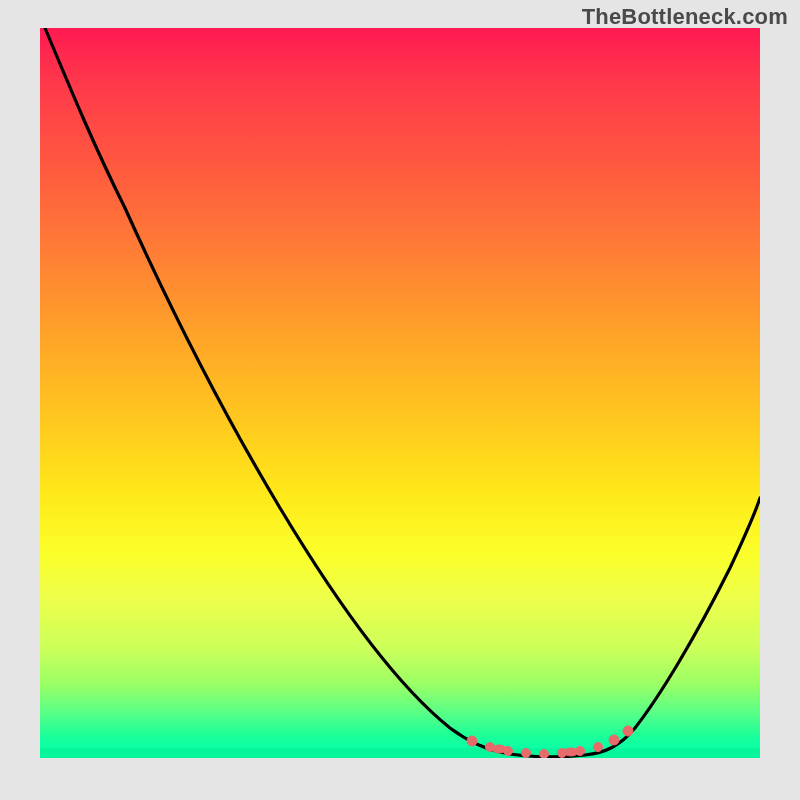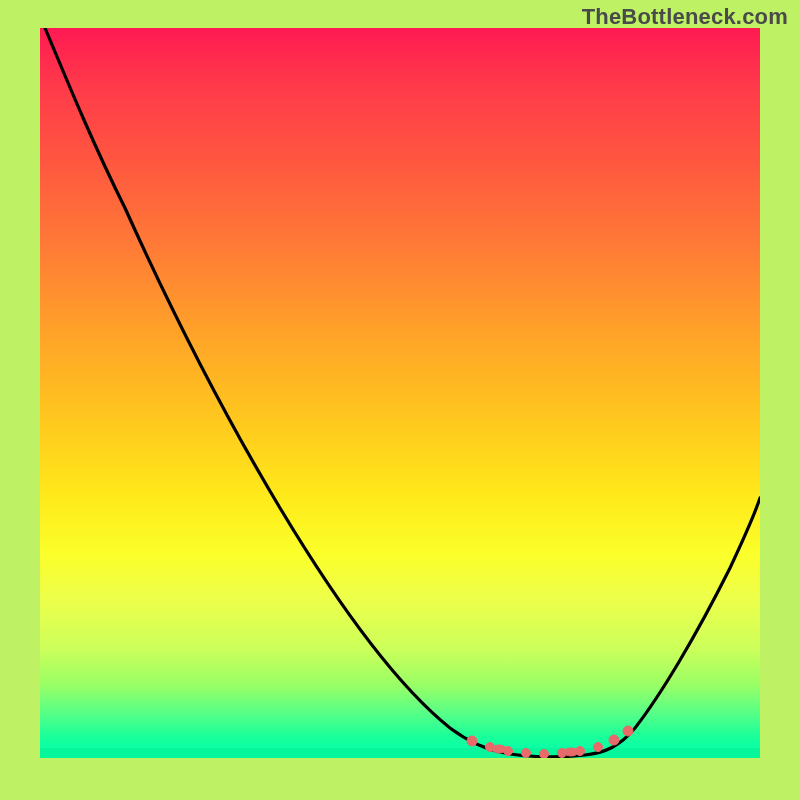--- a/index.html
+++ b/index.html
@@ -8,21 +8,21 @@
     width: 800px;
     height: 800px;
     background: #000;
     overflow: hidden;
     font-family: Arial, Helvetica, sans-serif;
   }
   .frame {
     position: relative;
     width: 800px;
     height: 800px;
-    background: #bef264;
+    background: #e5e5e5;
   }
   .watermark {
     position: absolute;
     top: 4px;
     right: 12px;
     color: #4a4a4a;
     font-size: 22px;
     font-weight: 600;
     letter-spacing: 0.2px;
     z-index: 5;

